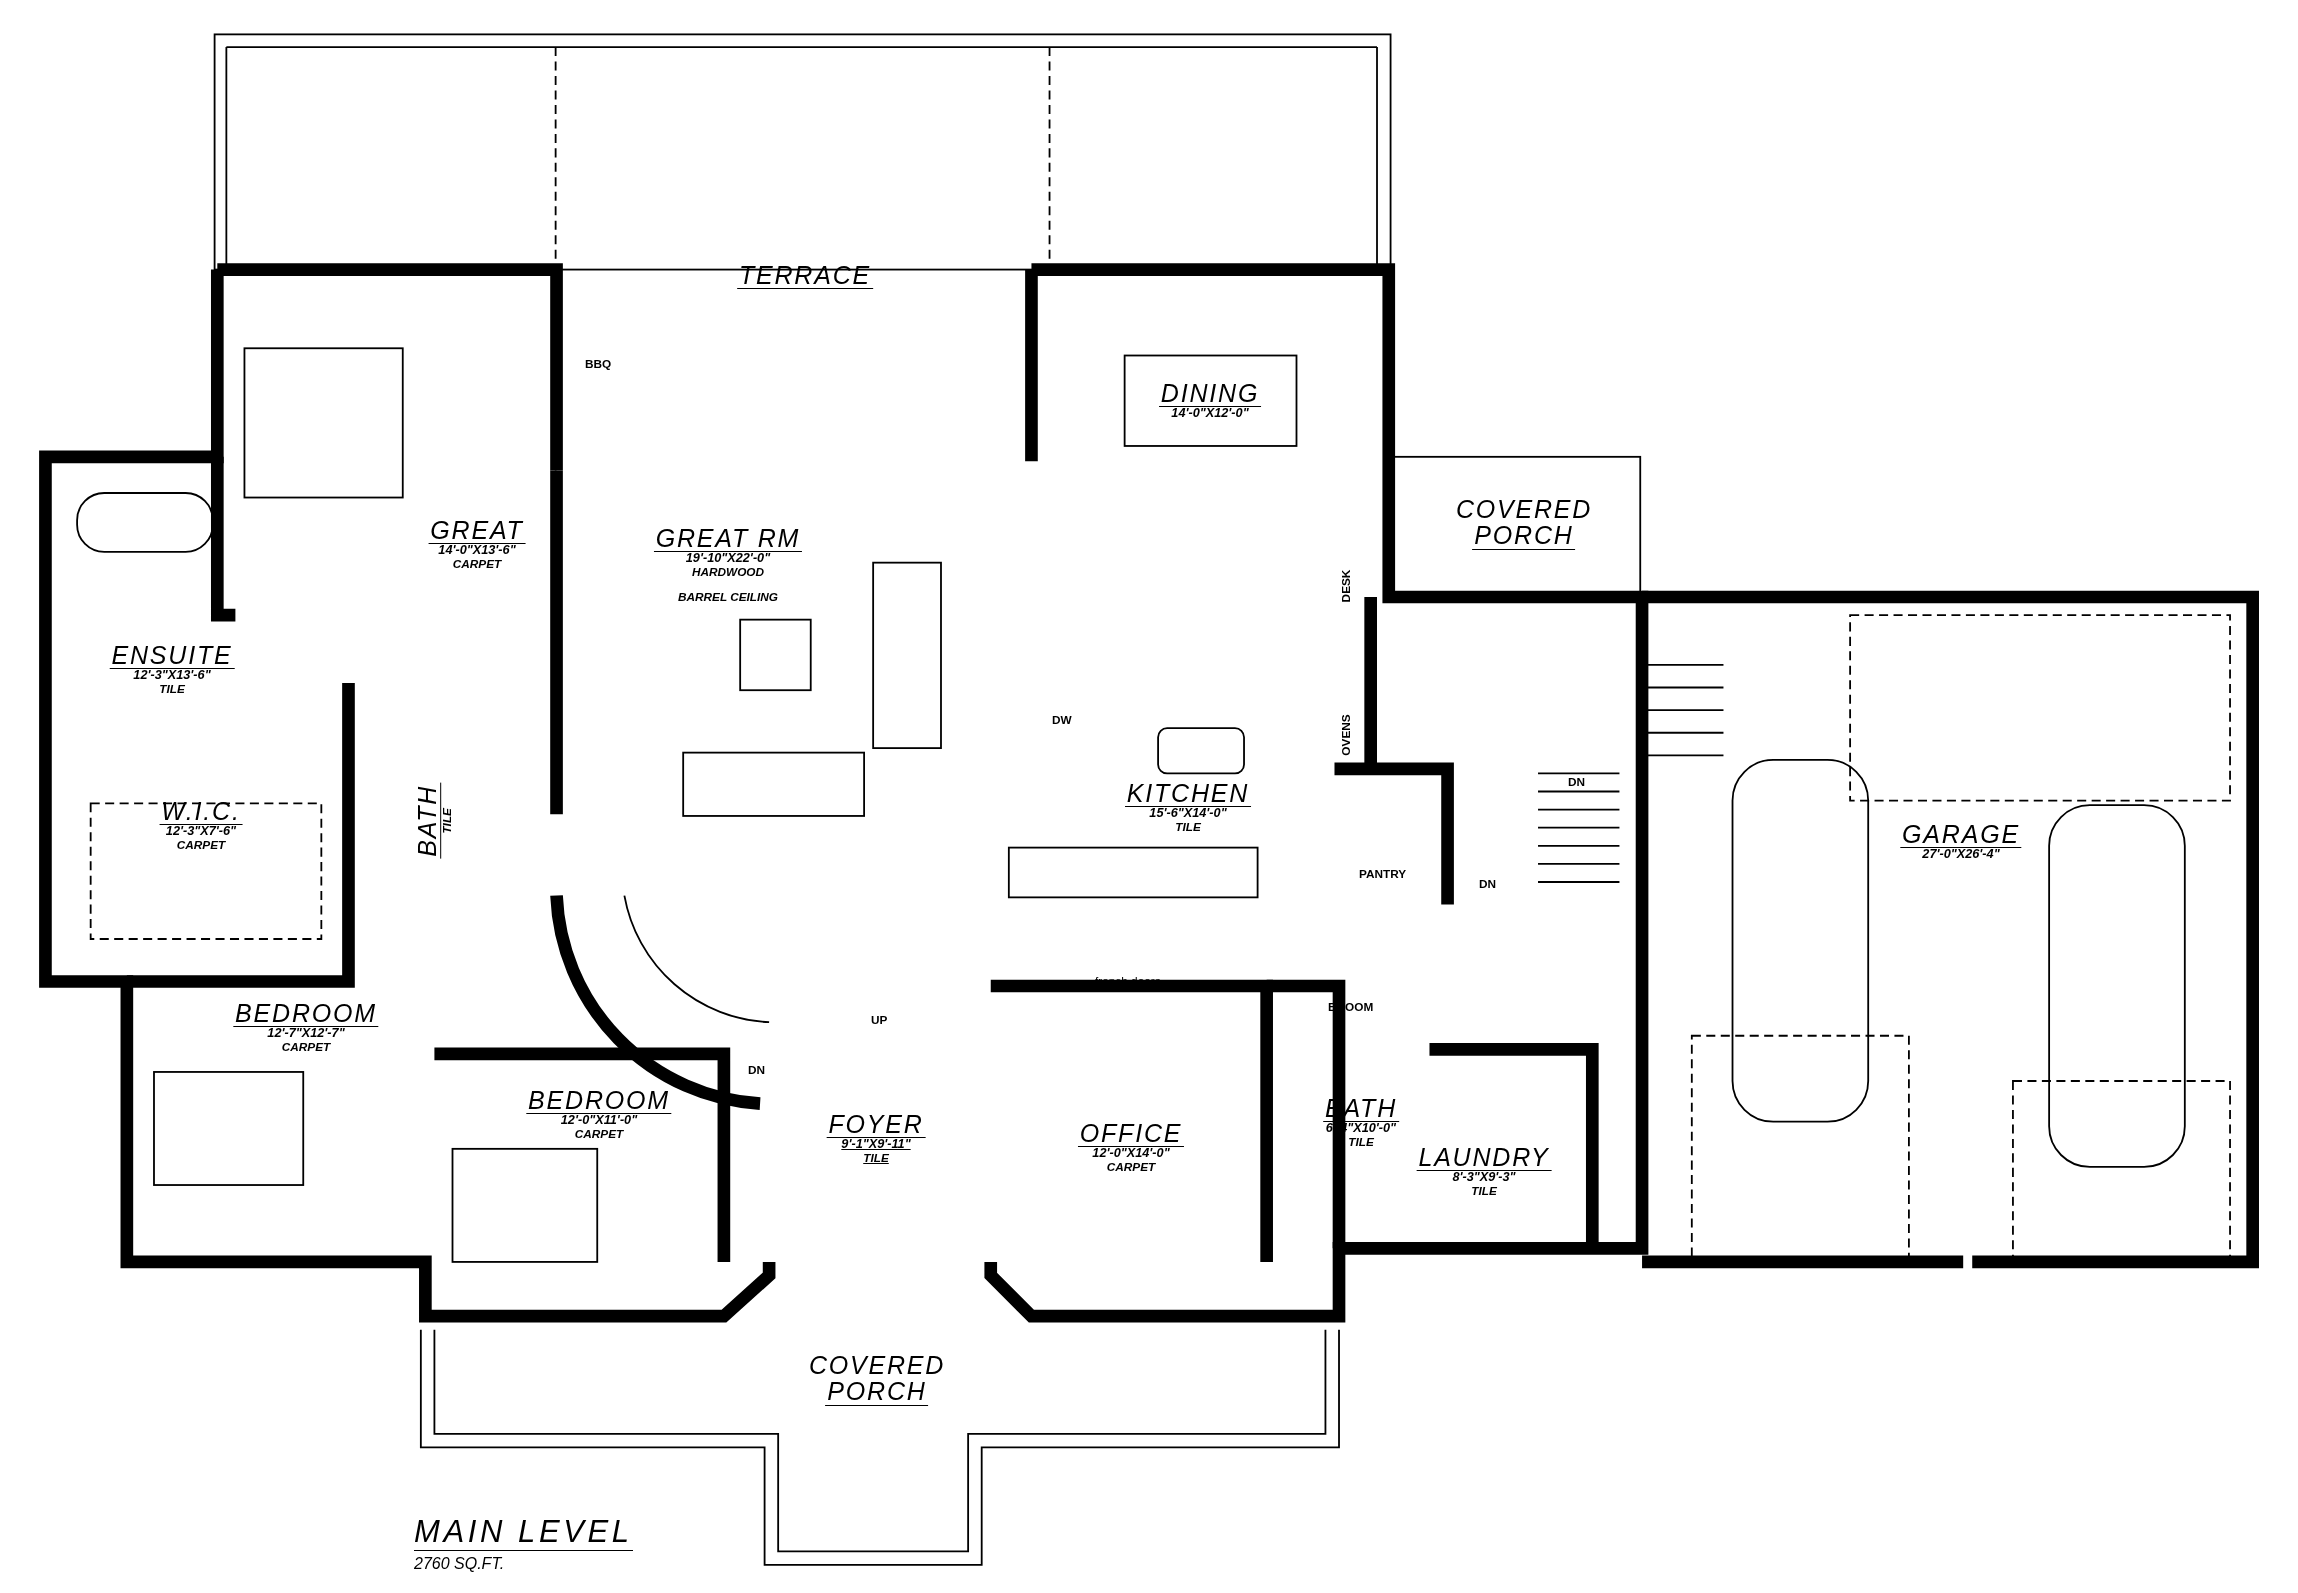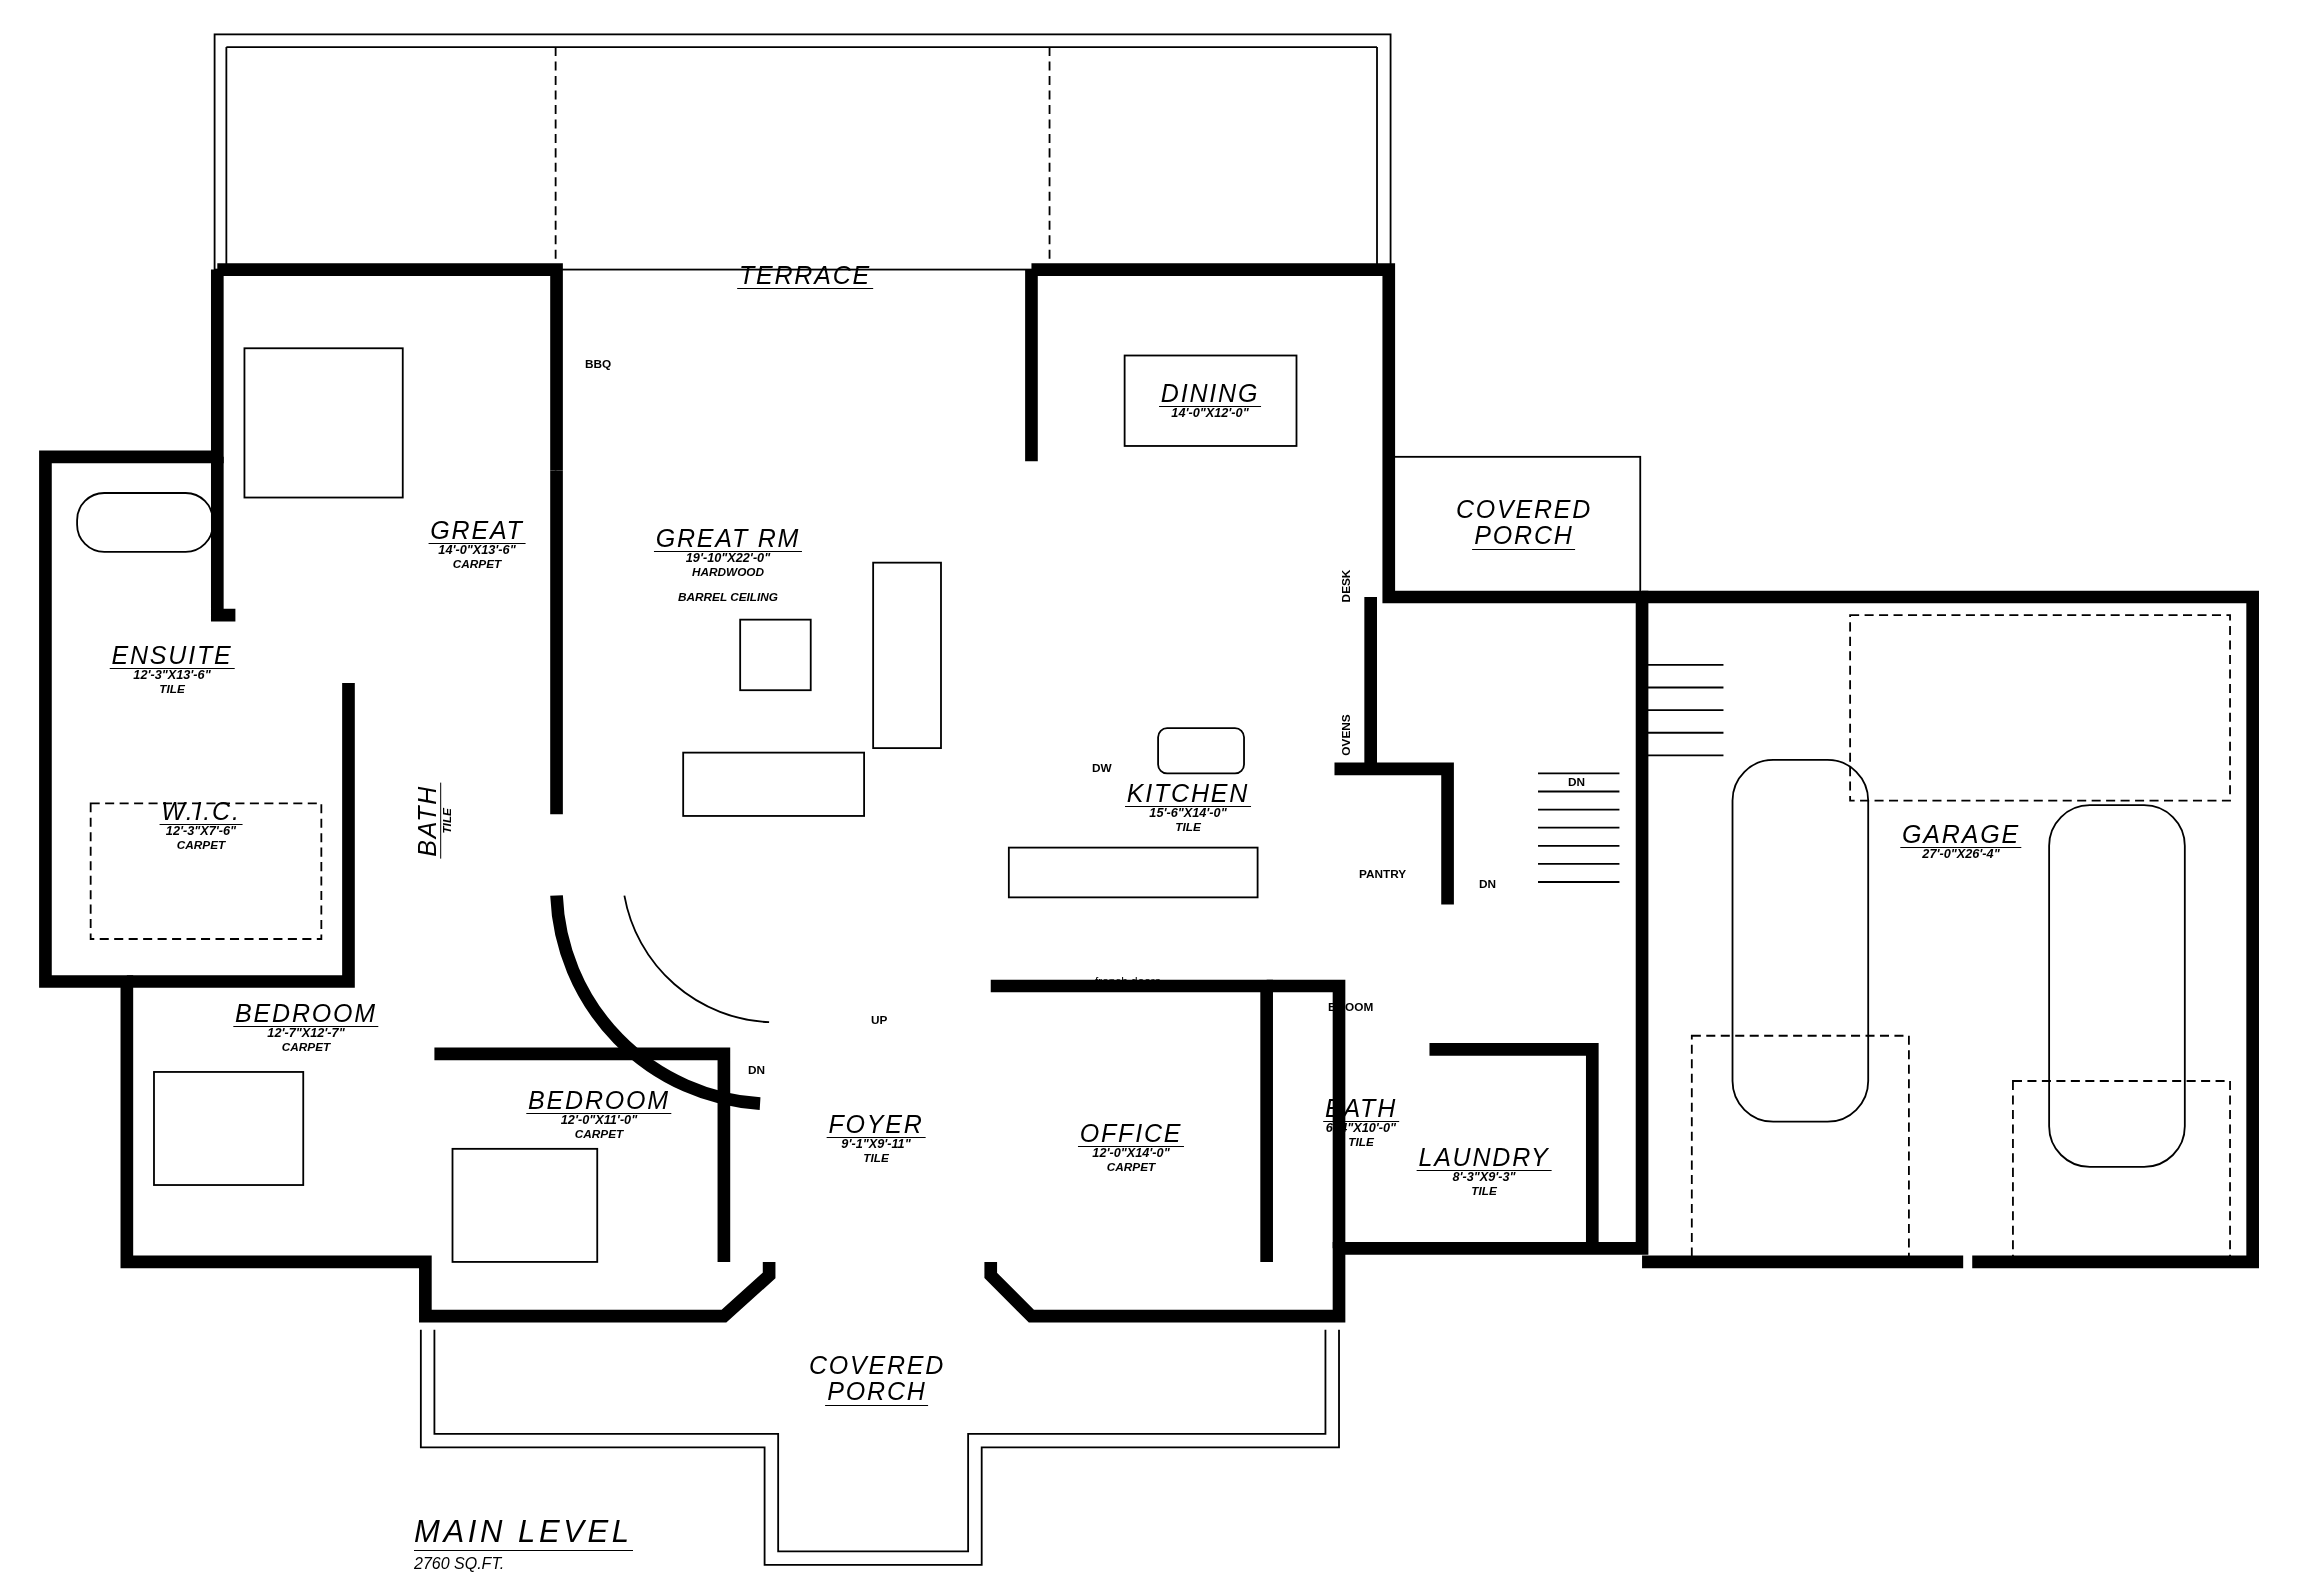--- a/index.html
+++ b/index.html
@@ -154,21 +154,21 @@
   <span class="d">12'-7"X12'-7"</span>
   <span class="f">CARPET</span>
 </div>
 
 <div class="lbl" style="left:599px;top:1087px;">
   <span class="n">BEDROOM</span>
   <span class="d">12'-0"X11'-0"</span>
   <span class="f">CARPET</span>
 </div>
 
-<div class="lbl" style="left:876px;top:1111px;">
+<div class="lbl" style="left:876px;top:1111px;text-decoration:underline;">
   <span class="n">FOYER</span>
   <span class="d">9'-1"X9'-11"</span>
   <span class="f">TILE</span>
 </div>
 
 <div class="lbl" style="left:1131px;top:1120px;">
   <span class="n">OFFICE</span>
   <span class="d">12'-0"X14'-0"</span>
   <span class="f">CARPET</span>
 </div>
@@ -187,21 +187,21 @@
 
 <div class="lbl" style="left:877px;top:1352px;">
   <span class="n" style="border:none">COVERED</span><br>
   <span class="n">PORCH</span>
 </div>
 
 <span class="small" style="left:585px;top:357px;">BBQ</span>
 <span class="small" style="left:1330px;top:579px;transform:rotate(-90deg);">DESK</span>
 <span class="small" style="left:1325px;top:728px;transform:rotate(-90deg);">OVENS</span>
 <span class="small" style="left:1359px;top:867px;">PANTRY</span>
-<span class="small" style="left:1052px;top:761px;margin-left:40px;">DW</span>
+<span class="small" style="left:1052px;top:713px;">DW</span>
 <span class="small" style="left:1285px;top:1000px;margin-left:43px;">BROOM</span>
 <span class="small" style="left:1086px;top:974px;font-weight:normal;margin-left:9px;">french doors</span>
 <span class="small" style="left:871px;top:1013px;">UP</span>
 <span class="small" style="left:748px;top:1063px;">DN</span>
 <span class="small" style="left:1568px;top:775px;">DN</span>
 <span class="small" style="left:1479px;top:877px;">DN</span>
 
 <div class="title">
   <span class="n">MAIN LEVEL</span>
   <span class="s">2760 SQ.FT.</span>

